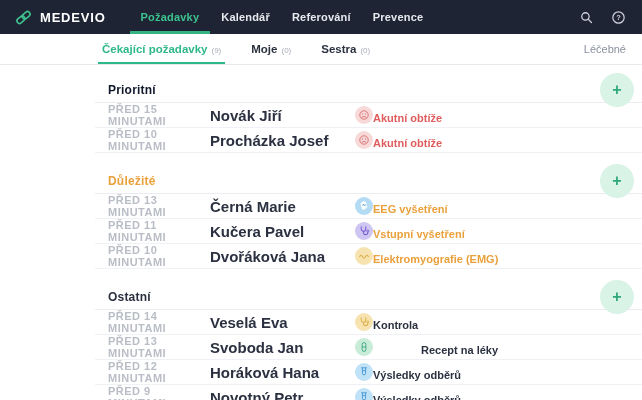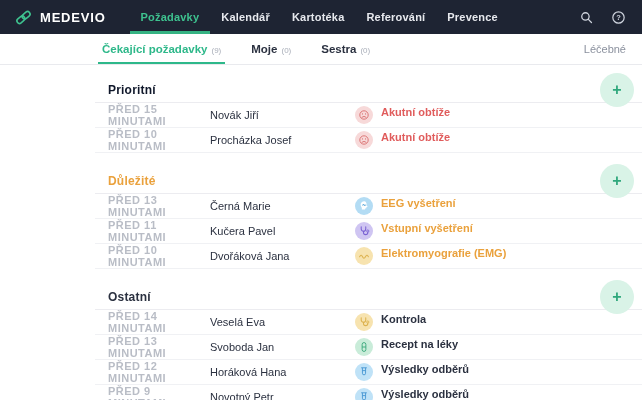--- a/index.html
+++ b/index.html
@@ -41,22 +41,22 @@
     padding-left:13px; border-bottom:1px solid #ececf0; }
   .section-title { font-size:12px; font-weight:bold; letter-spacing:.2px; }
   .add-btn { position:absolute; right:8px; top:50%; transform:translateY(-50%);
     width:34px; height:34px; border-radius:50%; background:#d9f3e7; color:#2fa87c;
     border:none; font-size:16px; font-weight:bold; line-height:1; cursor:pointer;
     display:flex; align-items:center; justify-content:center; z-index:2; }
   .row { display:flex; align-items:center; height:25px; border-bottom:1px solid #f0f1f4;
     padding-left:13px; cursor:pointer; }
   .row-time { width:102px; flex:0 0 102px; font-size:11px; letter-spacing:.5px;
     color:#b9bdc6; font-weight:bold; text-transform:uppercase; }
-  .row-name { width:145px; flex:0 0 145px; font-size:11px; font-weight:normal; color:#2b3140; }
-  .row-service { display:flex; align-items:flex-start; gap:8px; }
+  .row-name { width:145px; flex:0 0 145px; font-size:15px; font-weight:bold; color:#2b3140; }
+  .row-service { display:flex; align-items:flex-end; }
   .svc-icon { width:18px; height:18px; border-radius:50%; display:flex;
     align-items:center; justify-content:center; flex:0 0 18px; }
   .svc-icon svg { width:14px; height:14px; }
   .row-label { font-size:11px; font-weight:bold; }
 </style>
 </head>
 <body>
 
 <header class="navbar">
   <div class="brand">
@@ -70,23 +70,20 @@
   </div>
   <nav class="nav-items">
   <div class="nav-item active">
         <span>Požadavky</span>
       </div>
 
   <div class="nav-item">
         <span>Kalendář</span>
       </div>
 
-  <div class="nav-item">
-        <span>Kartotéka</span>
-      </div>
 
   <div class="nav-item">
         <span>Referování</span>
       </div>
 
 
   <div class="nav-item">
         <span>Prevence</span>
       </div>
 </nav>
@@ -247,21 +244,21 @@
   <div class="row">
     <span class="row-time">PŘED 13 MINUTAMI</span>
     <span class="row-name">Svoboda Jan</span>
     <span class="row-service">
       <span class="svc-icon" style="background: rgb(201, 236, 217);">
               <svg viewBox="0 0 24 24">
                 <rect x="8.8" y="4.4" width="6.4" height="15.2" rx="3.2" fill="none" stroke="#3aa87b" stroke-width="1.6"></rect>
                 <line x1="8.8" y1="12" x2="15.2" y2="12" stroke="#3aa87b" stroke-width="1.6"></line>
               </svg>
             </span>
-      <span class="row-label" style="color: rgb(43, 49, 64);">Recept na léky</span>
+      <span class="row-label" style="color: rgb(43, 49, 64); margin-left: 48px;">Recept na léky</span>
     </span>
   </div>
 
   <div class="row">
     <span class="row-time">PŘED 12 MINUTAMI</span>
     <span class="row-name">Horáková Hana</span>
     <span class="row-service">
       <span class="svc-icon" style="background: rgb(191, 226, 247);">
               <svg viewBox="0 0 24 24">
                 <path d="M9.3 4.8v9.4a2.7 2.7 0 0 0 5.4 0V4.8" fill="none" stroke="#4898d4" stroke-width="1.6"></path>

